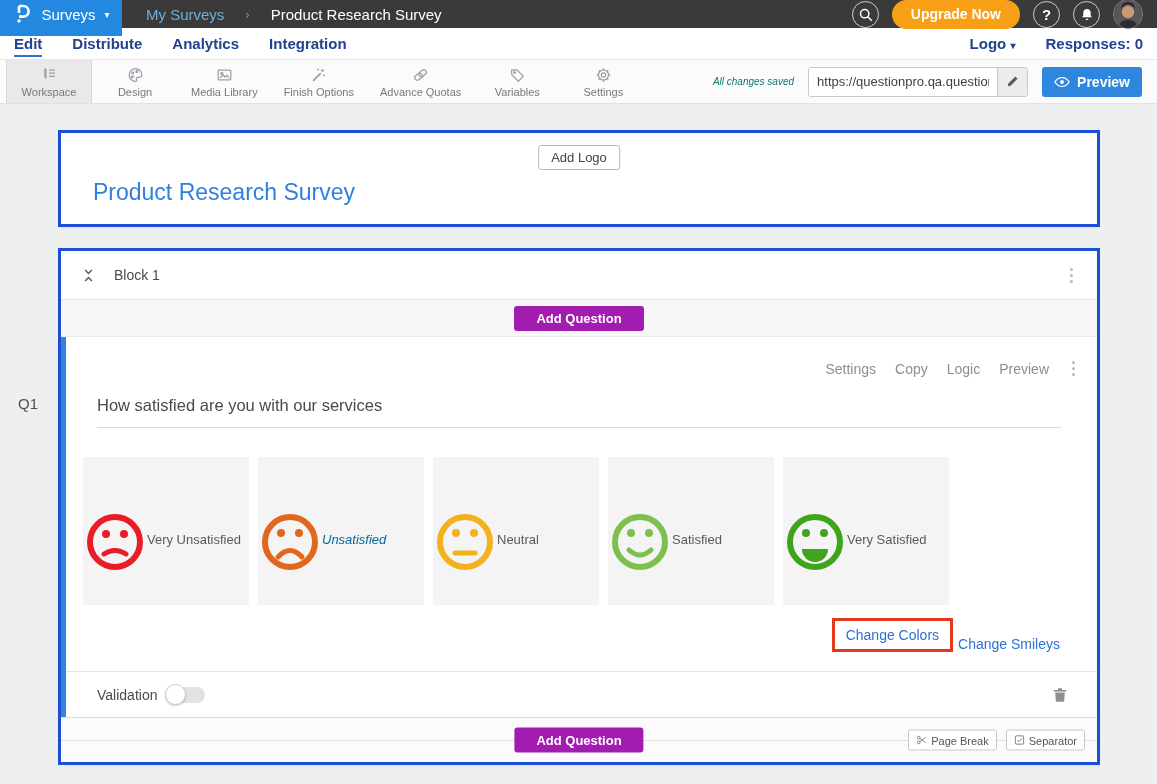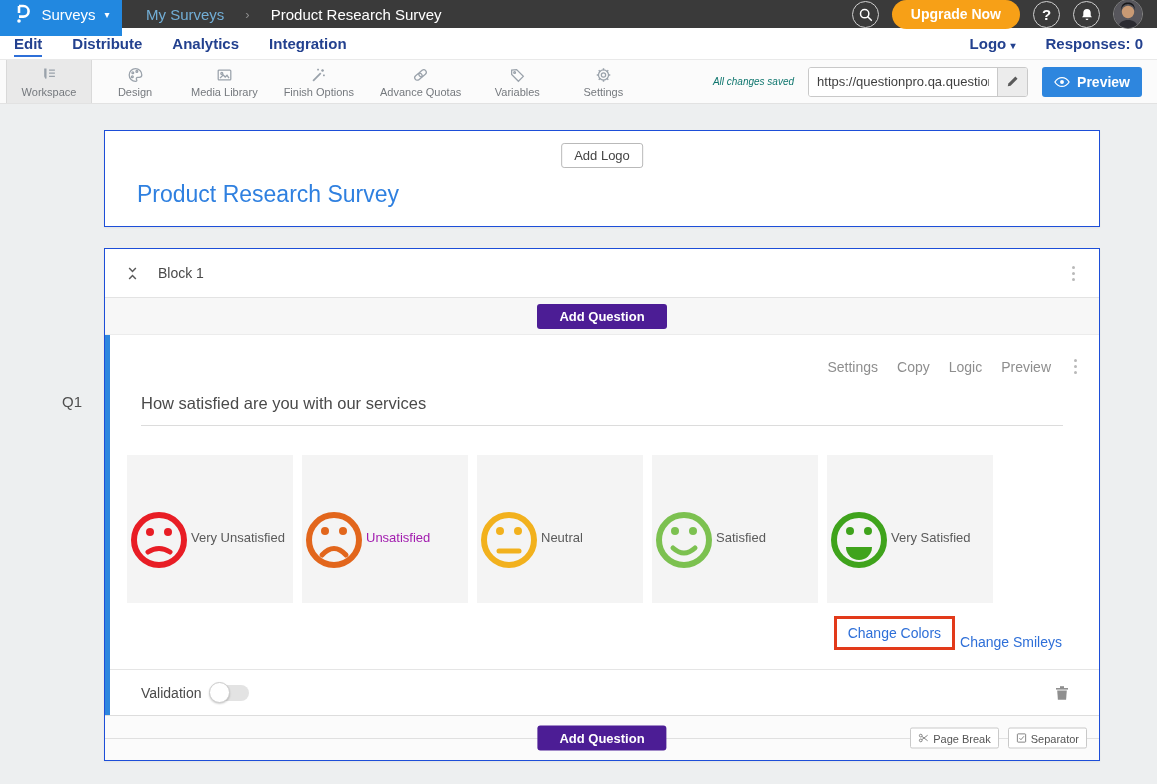--- a/index.html
+++ b/index.html
@@ -39,32 +39,32 @@
   .tool-item svg { stroke:#9aa2ab; }
   .toolbar-right { margin-left:auto; display:flex; align-items:center; gap:14px; padding-right:15px; }
   .saved-status { font-style:italic; font-size:10px; color:#0f766e; }
   .url-box { display:flex; align-items:stretch; height:30px; border:1px solid #c9c9c9; border-radius:3px; overflow:hidden; background:#fff; }
   .url-input { width:188px; border:none; outline:none; font-size:13px; color:#3f3f3f; padding:0 8px; font-family:inherit; background:#fff; }
   .url-edit { width:30px; background:#ececec; border-left:1px solid #c9c9c9; display:flex; align-items:center; justify-content:center; cursor:pointer; }
   .preview-btn { height:30px; background:#2e86de; border:none; border-radius:3px; color:#fff; font-size:14px; font-weight:bold; display:flex; align-items:center; gap:7px; padding:0 12px; font-family:inherit; cursor:pointer; }
 
   
   .canvas { padding:26px 57px 0 58px; }
-  .card { background:#fff; border:1px solid #1d4ed8; box-shadow:0 1px 2px rgba(0,0,0,.05);margin-left:46px; }
+  .card { background:#fff; border:3px solid #1d4ed8; box-shadow:0 1px 2px rgba(0,0,0,.05); }
   .header-card { height:97px; position:relative; margin-bottom:21px; }
   .add-logo-btn { position:absolute; left:50%; transform:translateX(-50%); top:12px; background:#fff; border:1px solid #b9b9b9; border-radius:3px; font-size:13px; color:#444; padding:4px 12px; font-family:inherit; cursor:pointer; }
   .survey-title { position:absolute; left:32px; bottom:18px; font-size:23px; color:#2f80e0; cursor:text; }
 
   
   .block-header { height:49px; display:flex; align-items:center; padding:0 20px; border-bottom:1px solid #e3e3e3; }
   .block-title { font-size:14px; color:#4a4a4a; margin-left:18px; }
   .kebab { margin-left:auto; display:flex; flex-direction:column; gap:3px; padding:4px; cursor:pointer; }
   .kebab i { width:3px; height:3px; border-radius:50%; background:#b9b9b9; display:block; }
   .addq-strip { height:37px; background:#f7f7f7; display:flex; align-items:center; justify-content:center; border-bottom:1px solid #ececec; }
-  .addq-btn { background:#4c1d95; border:none; border-radius:3px; color:#fff; font-size:13px; font-weight:bold; padding:5px 22px; font-family:inherit; cursor:pointer; }
+  .addq-btn { background:#a21caf; border:none; border-radius:3px; color:#fff; font-size:13px; font-weight:bold; padding:5px 22px; font-family:inherit; cursor:pointer; }
 
   .question { position:relative; border-left:5px solid #2e86de; padding:0 0 0 0; }
   .qnum { position:absolute; left:-48px; top:58px; font-size:15px; color:#4f4f4f; }
   .q-actions { display:flex; justify-content:flex-end; align-items:center; gap:19px; padding:20px 18px 0 0; font-size:14px; color:#8e8e8e; }
   .q-actions span { cursor:pointer; }
   .q-title-wrap { margin:16px 36px 0 31px; border-bottom:1px solid #dcdcdc; padding-bottom:12px; }
   .q-title { font-size:16.5px; color:#4a4a4a; }
   .options { display:flex; gap:9px; margin:29px 0 0 17px; }
   .opt-cell { width:166px; height:148px; background:#f4f4f4; display:flex; flex-direction:row; align-items:center; cursor:pointer; }
   .opt-cell svg { margin-top:21px; }
@@ -275,21 +275,21 @@
           </svg>
           <span class="opt-label" style="color:#5a5a5a;">Very Unsatisfied</span>
         </div>
         <div class="opt-cell" style="color: rgb(226, 102, 28);">
           <svg width="64" height="64" viewBox="0 0 64 64">
             <circle cx="32" cy="32" r="25" fill="none" stroke="currentColor" stroke-width="6"></circle>
             <circle cx="23" cy="23" r="4" fill="currentColor"></circle>
               <circle cx="41" cy="23" r="4" fill="currentColor"></circle>
             <path d="M20 47q12-13 24 0" fill="none" stroke="currentColor" stroke-width="5" stroke-linecap="round"></path>
           </svg>
-          <span class="opt-label" style="color:#a21caf;">Unsatisfied</span>
+          <span class="opt-label" style="color:#0369a1;font-style:italic;">Unsatisfied</span>
         </div>
         <div class="opt-cell" style="color: rgb(242, 177, 29);">
           <svg width="64" height="64" viewBox="0 0 64 64">
             <circle cx="32" cy="32" r="25" fill="none" stroke="currentColor" stroke-width="6"></circle>
             <circle cx="23" cy="23" r="4" fill="currentColor"></circle>
               <circle cx="41" cy="23" r="4" fill="currentColor"></circle>
             <path d="M22 43h20" fill="none" stroke="currentColor" stroke-width="5" stroke-linecap="round"></path>
           </svg>
           <span class="opt-label" style="color:#5a5a5a;">Neutral</span>
         </div>

